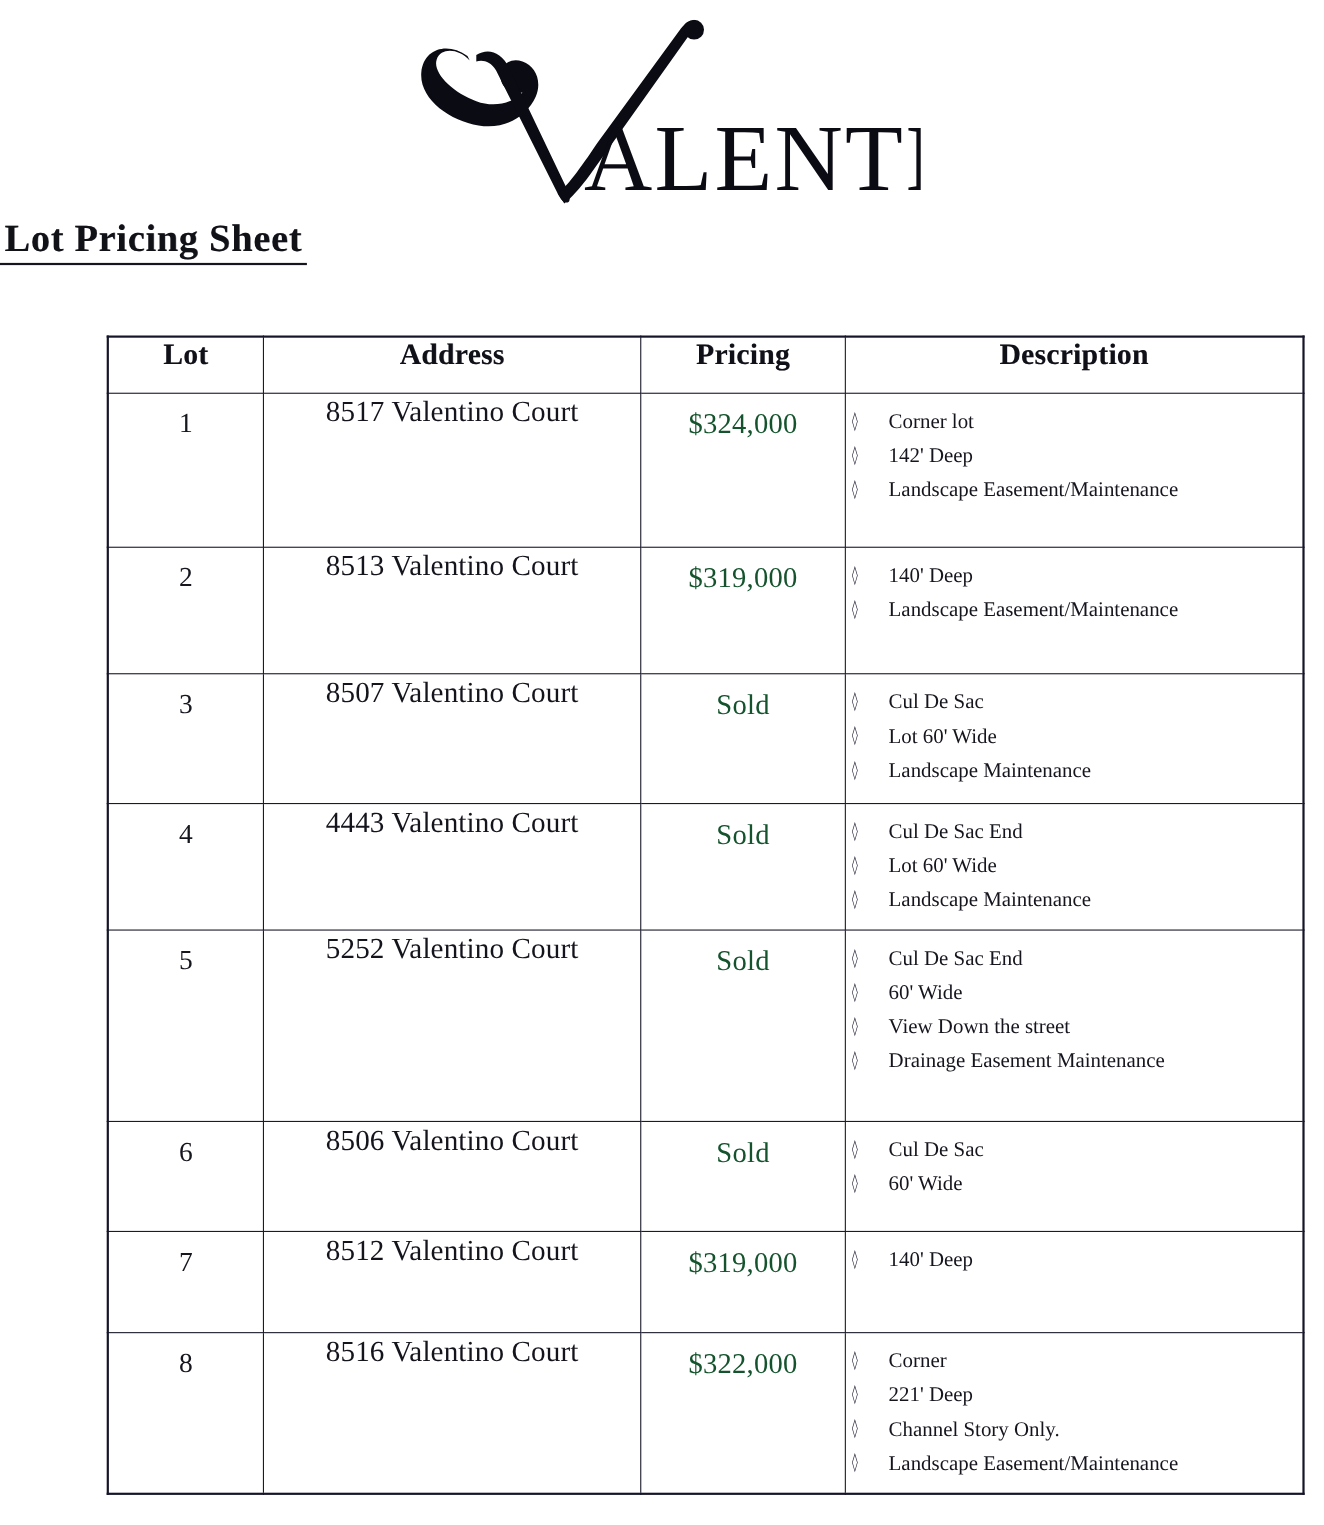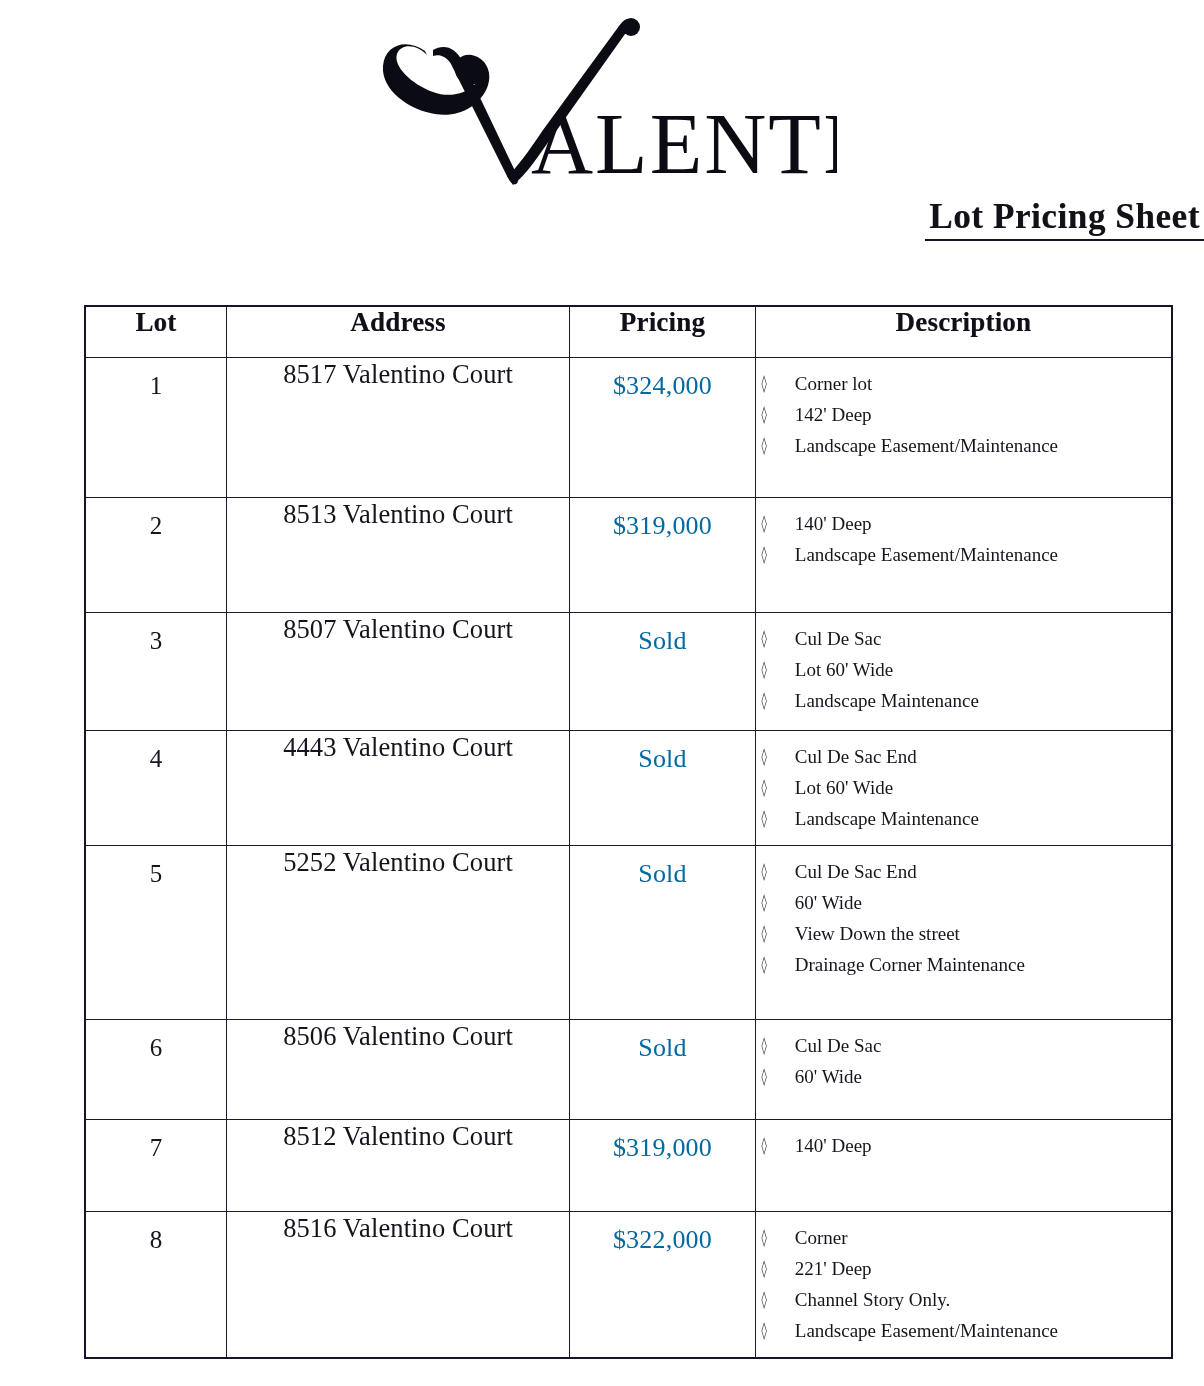--- a/index.html
+++ b/index.html
@@ -38,40 +38,40 @@
   }
   .logo-word {
     font-family: "Liberation Serif", "DejaVu Serif", serif;
     font-size: 86px;
     letter-spacing: 2px;
     fill: #0b0b14;
   }
 
   
   .title-block {
-    text-align: right;
+    text-align: left;
     margin-top: 2px;
   }
   .sheet-title {
     display: inline-block;
     font-family: "Liberation Serif", "DejaVu Serif", serif;
     font-weight: bold;
     font-size: 35px;
     letter-spacing: 0.6px;
     color: #111118;
     border-bottom: 2.2px solid #15151f;
     padding: 0 4px 3px 4px;
     line-height: 1.12;
     text-shadow: 0.4px 0 0 rgba(20,20,30,0.45);
   }
 
   
   .table-wrap {
     position: absolute;
-    left: 84px;
+    left: 97px;
     top: 305px;
     width: 1089px;
   }
   table.lot-table {
     border-collapse: collapse;
     width: 100%;
     table-layout: fixed;
     background: #fff;
   }
   table.lot-table th,
@@ -113,21 +113,21 @@
     text-align: center;
     font-size: 26.5px;
     letter-spacing: 0.1px;
     color: #14141d;
   }
   td.cell-price {
     text-align: center;
     font-size: 26px;
     padding-top: 13px;
     letter-spacing: 0.2px;
-    color: #0369a1;
+    color: #14532d;
   }
   td.cell-desc {
     padding: 11px 6px 10px 0;
   }
 
   ul.desc-list {
     list-style: none;
     margin: 0;
     padding: 0;
   }
@@ -329,21 +329,21 @@
               <li>
                 <span class="bullet-glyph">◊</span>
                 <span class="bullet-text">60' Wide</span>
               </li>
               <li>
                 <span class="bullet-glyph">◊</span>
                 <span class="bullet-text">View Down the street</span>
               </li>
               <li>
                 <span class="bullet-glyph">◊</span>
-                <span class="bullet-text">Drainage Corner Maintenance</span>
+                <span class="bullet-text">Drainage Easement Maintenance</span>
               </li>
             </ul>
         </td>
       </tr>
 
       <tr class="r6">
         <td class="cell-lot">6</td>
         <td class="cell-addr">8506 Valentino Court</td>
         <td class="cell-price">Sold</td>
         <td class="cell-desc">

